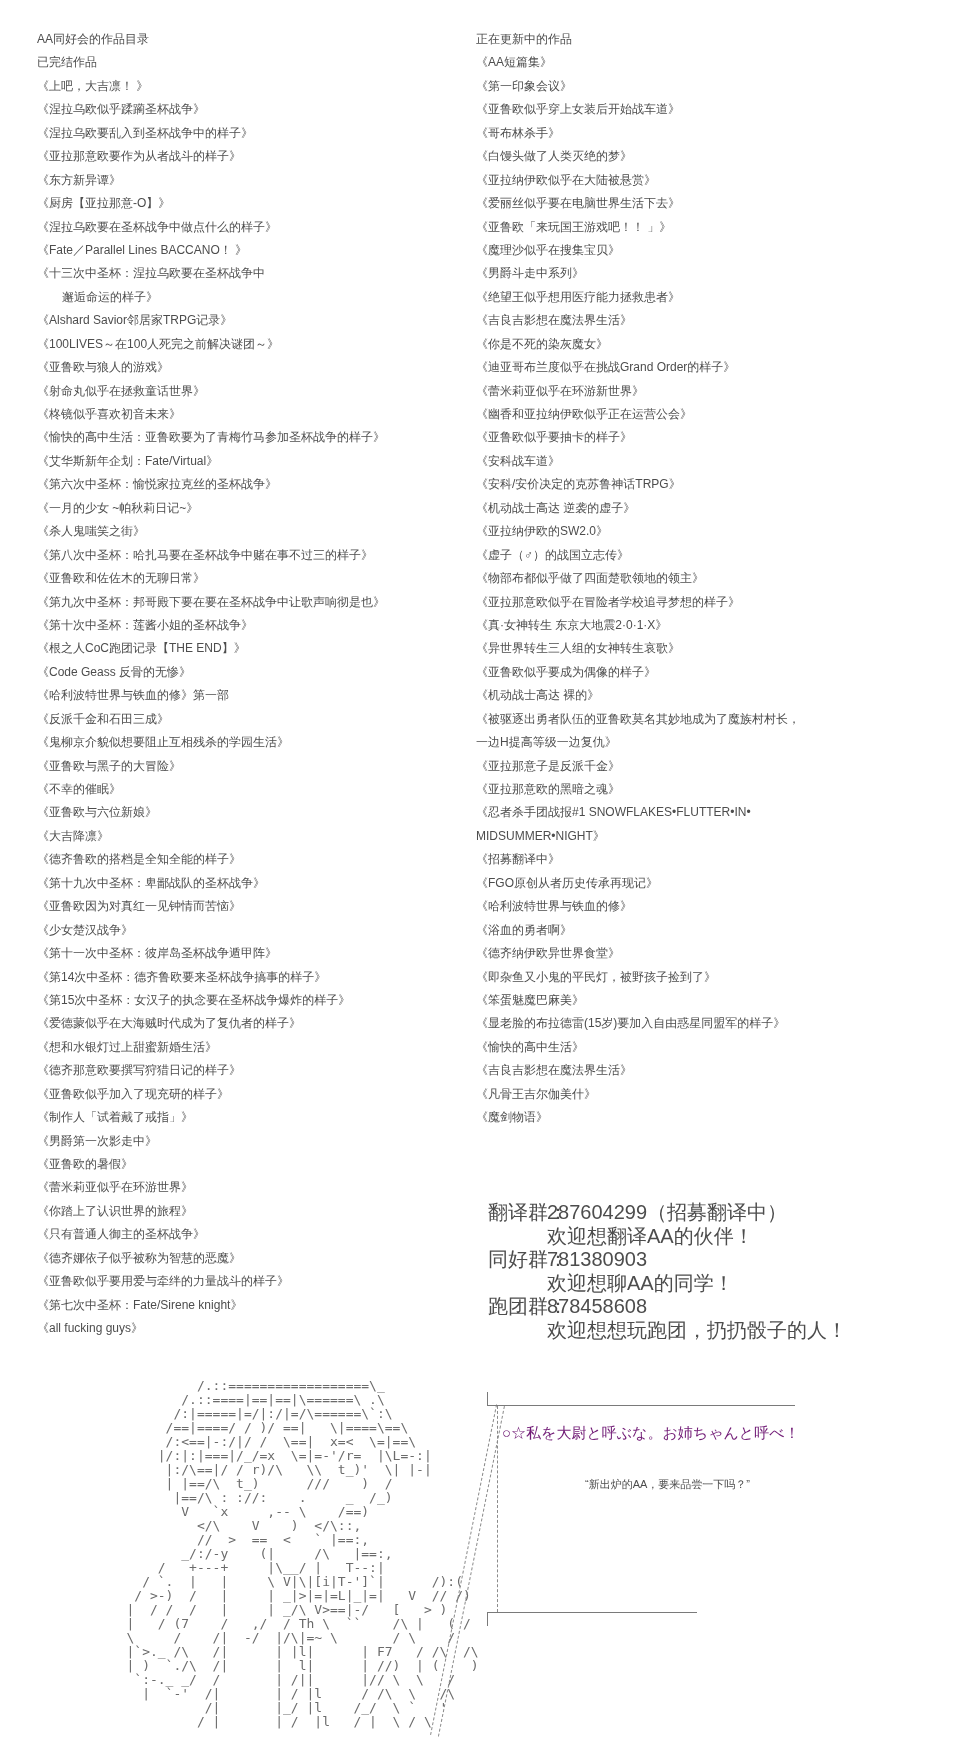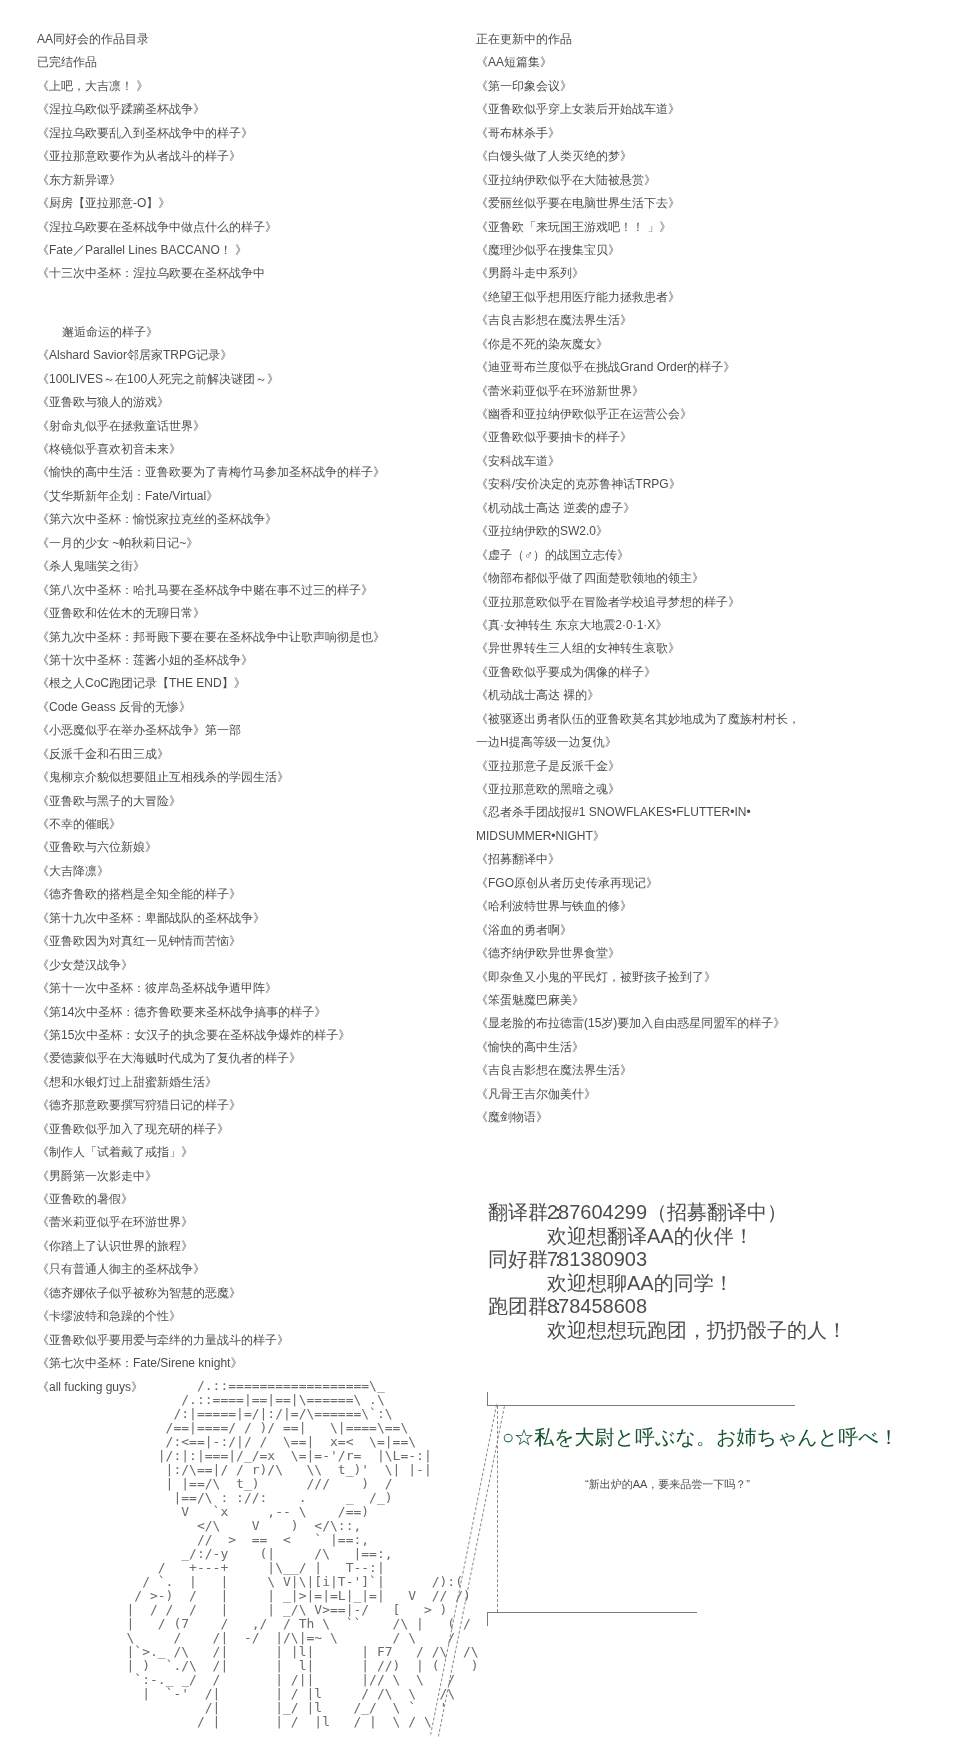--- a/index.html
+++ b/index.html
@@ -13,57 +13,57 @@
   .contact-text{display:inline-block;margin-left:59px;}
   #aa-art{position:absolute;left:103px;top:1379px;margin:0;
           font-family:"DejaVu Sans Mono",monospace;font-size:13px;line-height:14px;
           color:#6b6b6b;white-space:pre;}
   .sign-rule{position:absolute;border-top:1.5px solid #7a7a7a;}
   .sign-tick{position:absolute;border-left:1.5px solid #7a7a7a;}
   .sign-dash{position:absolute;border-left:1.5px dashed #8a8a8a;}
   .pole{position:absolute;left:463px;top:1402px;width:7px;height:337px;
         border-left:1.5px dashed #8a8a8a;border-right:1.5px dashed #8a8a8a;
         transform:rotate(11.3deg);}
-  .sign-text-jp{position:absolute;left:502px;top:1424px;font-size:20px;color:#14532d;white-space:nowrap;text-align:right;}
+  .sign-text-jp{position:absolute;left:502px;top:1424px;font-size:15px;color:#701a75;white-space:nowrap;text-align:right;}
   .sign-text-cn{position:absolute;left:543px;top:1477px;font-size:11px;color:#4d4d4d;white-space:nowrap;margin-left:42px;}
 </style>
 </head>
 <body>
 
 <div class="col" style="left:37px;top:28px;">
   <div class="line">AA同好会的作品目录</div>
   <div class="line">已完结作品</div>
   <div id="left-lines">
       <div class="line">《上吧，大吉凛！ 》</div>
       <div class="line">《涅拉乌欧似乎蹂躏圣杯战争》</div>
       <div class="line">《涅拉乌欧要乱入到圣杯战争中的样子》</div>
       <div class="line">《亚拉那意欧要作为从者战斗的样子》</div>
       <div class="line">《东方新异谭》</div>
       <div class="line">《厨房【亚拉那意-O】》</div>
       <div class="line">《涅拉乌欧要在圣杯战争中做点什么的样子》</div>
       <div class="line">《Fate／Parallel Lines BACCANO！ 》</div>
       <div class="line">《十三次中圣杯：涅拉乌欧要在圣杯战争中</div>
-      <div class="line" style="padding-left: 25px; margin-top: 35px;">邂逅命运的样子》</div>
+      <div class="line" style="padding-left: 25px;">邂逅命运的样子》</div>
       <div class="line">《Alshard Savior邻居家TRPG记录》</div>
       <div class="line">《100LIVES～在100人死完之前解决谜团～》</div>
       <div class="line">《亚鲁欧与狼人的游戏》</div>
       <div class="line">《射命丸似乎在拯救童话世界》</div>
       <div class="line">《柊镜似乎喜欢初音未来》</div>
       <div class="line">《愉快的高中生活：亚鲁欧要为了青梅竹马参加圣杯战争的样子》</div>
       <div class="line">《艾华斯新年企划：Fate/Virtual》</div>
       <div class="line">《第六次中圣杯：愉悦家拉克丝的圣杯战争》</div>
       <div class="line">《一月的少女 ~帕秋莉日记~》</div>
       <div class="line">《杀人鬼嗤笑之街》</div>
       <div class="line">《第八次中圣杯：哈扎马要在圣杯战争中赌在事不过三的样子》</div>
       <div class="line">《亚鲁欧和佐佐木的无聊日常》</div>
       <div class="line">《第九次中圣杯：邦哥殿下要在要在圣杯战争中让歌声响彻是也》</div>
       <div class="line">《第十次中圣杯：莲酱小姐的圣杯战争》</div>
       <div class="line">《根之人CoC跑团记录【THE END】》</div>
       <div class="line">《Code Geass 反骨的无惨》</div>
-      <div class="line">《小恶魔似乎在举办圣杯战争》第一部</div>
+      <div class="line">《哈利波特世界与铁血的修》第一部</div>
       <div class="line">《反派千金和石田三成》</div>
       <div class="line">《鬼柳京介貌似想要阻止互相残杀的学园生活》</div>
       <div class="line">《亚鲁欧与黑子的大冒险》</div>
       <div class="line">《不幸的催眠》</div>
       <div class="line">《亚鲁欧与六位新娘》</div>
       <div class="line">《大吉降凛》</div>
       <div class="line">《德齐鲁欧的搭档是全知全能的样子》</div>
       <div class="line">《第十九次中圣杯：卑鄙战队的圣杯战争》</div>
       <div class="line">《亚鲁欧因为对真红一见钟情而苦恼》</div>
       <div class="line">《少女楚汉战争》</div>
@@ -74,21 +74,20 @@
       <div class="line">《想和水银灯过上甜蜜新婚生活》</div>
       <div class="line">《德齐那意欧要撰写狩猎日记的样子》</div>
       <div class="line">《亚鲁欧似乎加入了现充研的样子》</div>
       <div class="line">《制作人「试着戴了戒指」》</div>
       <div class="line">《男爵第一次影走中》</div>
       <div class="line">《亚鲁欧的暑假》</div>
       <div class="line">《蕾米莉亚似乎在环游世界》</div>
       <div class="line">《你踏上了认识世界的旅程》</div>
       <div class="line">《只有普通人御主的圣杯战争》</div>
       <div class="line">《德齐娜依子似乎被称为智慧的恶魔》</div>
-      <div class="line">《卡缪波特和急躁的个性》</div>
       <div class="line">《亚鲁欧似乎要用爱与牵绊的力量战斗的样子》</div>
       <div class="line">《第七次中圣杯：Fate/Sirene knight》</div>
       <div class="line">《all fucking guys》</div>
     </div>
 </div>
 
 <div class="col" style="left:476px;top:28px;">
   <div class="line">正在更新中的作品</div>
   <div id="right-lines">
       <div class="line">《AA短篇集》</div>

